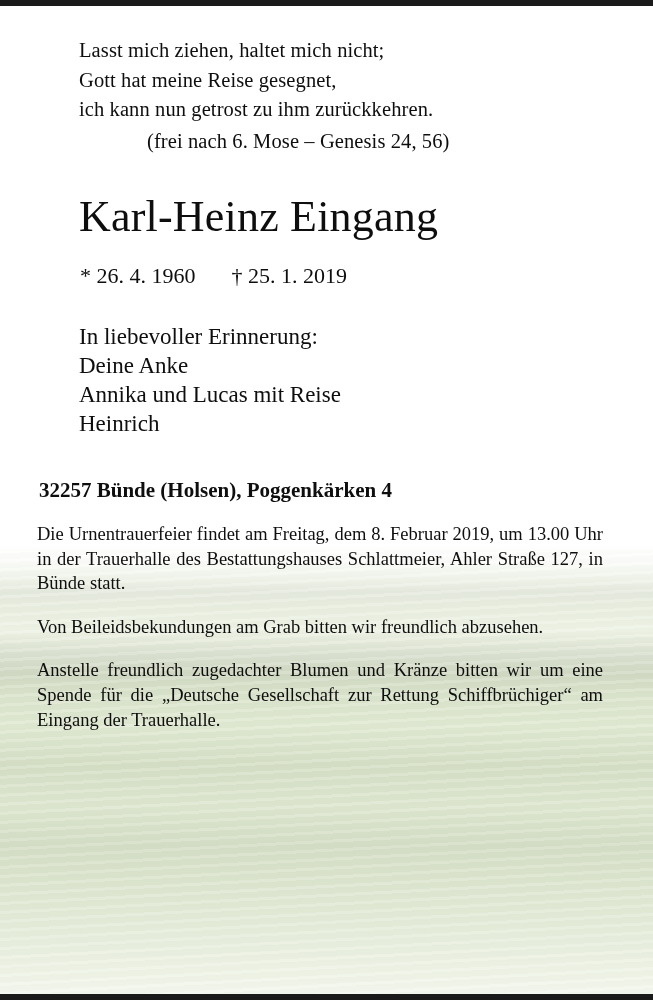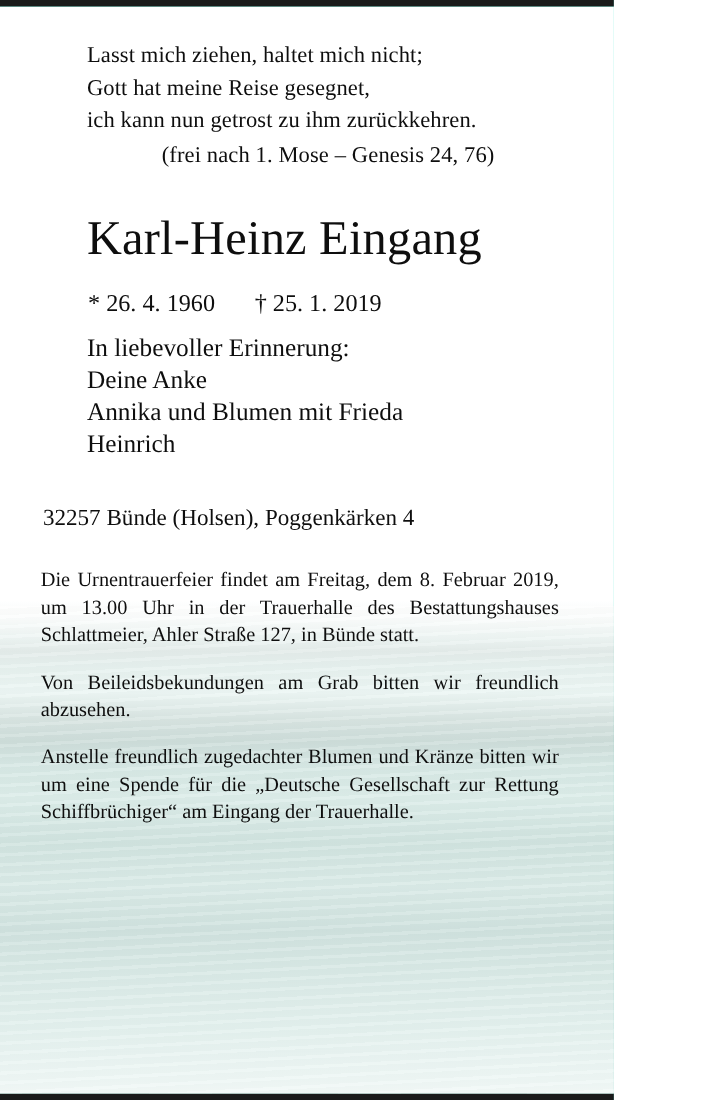--- a/index.html
+++ b/index.html
@@ -9,26 +9,26 @@
   }
   body {
     width: 653px;
     height: 1000px;
     overflow: hidden;
     font-family: "Liberation Serif", serif;
     color: #0e0e0e;
   }
   .obituary {
     position: relative;
-    width: 558px;
+    width: 653px;
     height: 1000px;
     box-sizing: border-box;
     border-top: 6px solid #1a1a1a;
     border-bottom: 6px solid #1a1a1a;
-    background: #5eead4;
+    background: #84cc16;
     overflow: hidden;
   }
   
   .bg-photo {
     position: absolute;
     left: 0;
     top: 0;
     width: 653px;
     height: 1000px;
     z-index: 0;
@@ -105,40 +105,41 @@
     line-height: 1.1;
     letter-spacing: 0.2px;
   }
   .dates {
     margin-top: 22px;
     padding-left: 44px;
     font-size: 22px;
   }
   .dates .death { margin-left: 36px; }
   .memory {
-    margin-top: 16px;
+    margin-top: 36px;
     padding-left: 43px;
     font-size: 23px;
     line-height: 1.0;
   }
   .family {
     padding-left: 43px;
     font-size: 23px;
   }
   .family-line {
     margin-top: 6px;
     line-height: 1.0;
   }
   .address {
     margin-top: 43px;
     padding-left: 3px;
     font-size: 21px;
+    font-weight: bold;
   }
   .paragraphs {
-    margin-top: 33px;
+    margin-top: 18px;
     padding-left: 1px;
     padding-right: 14px;
   }
   .para {
     font-size: 18.5px;
     line-height: 1.33;
     text-align: justify;
     margin-bottom: 19px;
   }
   .para:last-child { margin-bottom: 0; }
@@ -149,34 +150,34 @@
 <div class="obituary">
 
   <div class="bg-photo"></div>
 
   <div class="content">
 
     <div class="verse">
       <div class="verse-line">Lasst mich ziehen, haltet mich nicht;</div>
       <div class="verse-line">Gott hat meine Reise gesegnet,</div>
       <div class="verse-line">ich kann nun getrost zu ihm zurückkehren.</div>
-      <div class="verse-source">(frei nach 1. Mose – Genesis 24, 76)</div>
+      <div class="verse-source">(frei nach 6. Mose – Genesis 24, 56)</div>
     </div>
 
     <div class="name">Karl-Heinz Eingang</div>
 
     <div class="dates">
       <span class="birth">* 26. 4. 1960</span><span class="death">† 25. 1. 2019</span>
     </div>
 
     <div class="memory">In liebevoller Erinnerung:</div>
 
     <div class="family">
       <div class="family-line">Deine Anke</div>
-      <div class="family-line">Annika und Blumen mit Frieda</div>
+      <div class="family-line">Annika und Lucas mit Reise</div>
       <div class="family-line">Heinrich</div>
     </div>
 
     <div class="address">32257 Bünde (Holsen), Poggenkärken 4</div>
 
     <div class="paragraphs">
       <p class="para">Die Urnentrauerfeier findet am Freitag, dem 8. Februar 2019, um 13.00 Uhr in der Trauerhalle des Bestattungshauses Schlattmeier, Ahler Straße 127, in Bünde statt.</p>
       <p class="para">Von Beileidsbekundungen am Grab bitten wir freundlich abzusehen.</p>
       <p class="para">Anstelle freundlich zugedachter Blumen und Kränze bitten wir um eine Spende für die „Deutsche Gesellschaft zur Rettung Schiffbrüchiger“ am Eingang der Trauerhalle.</p>
     </div>

